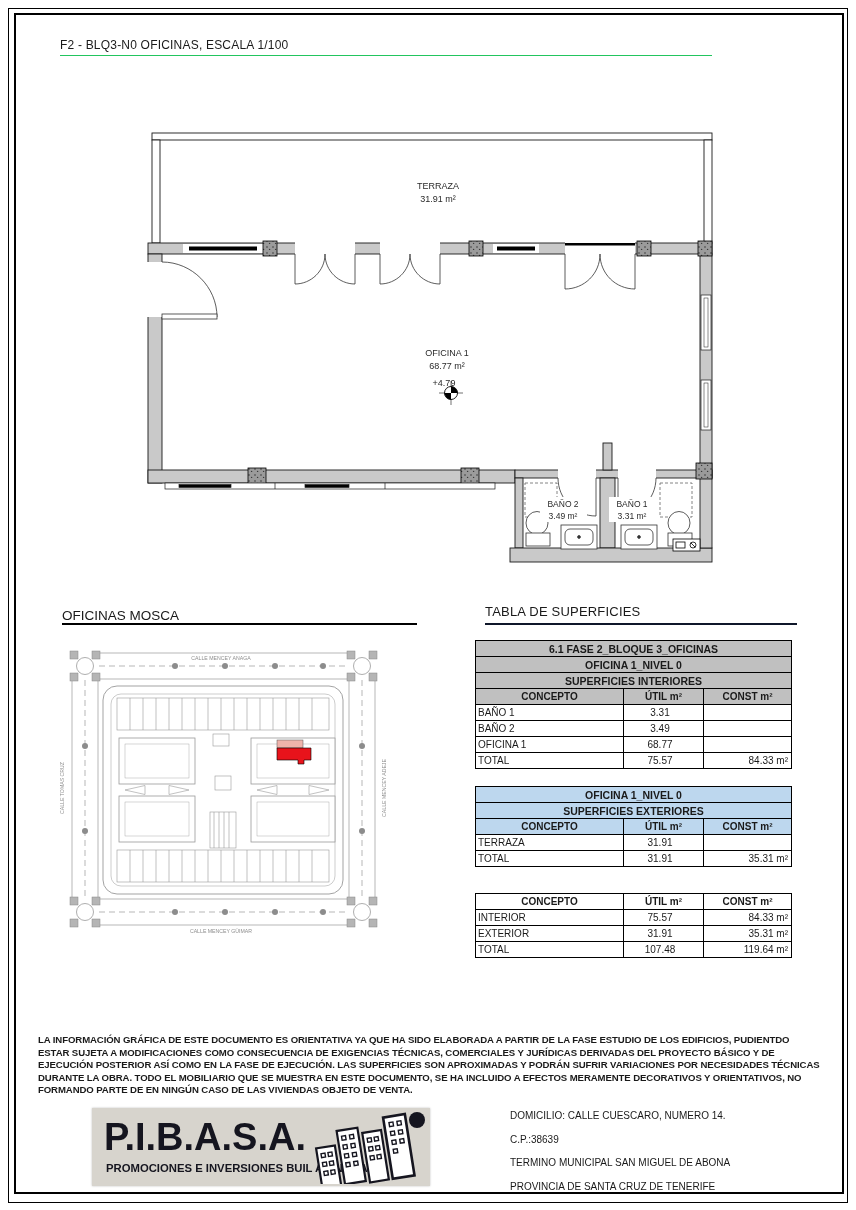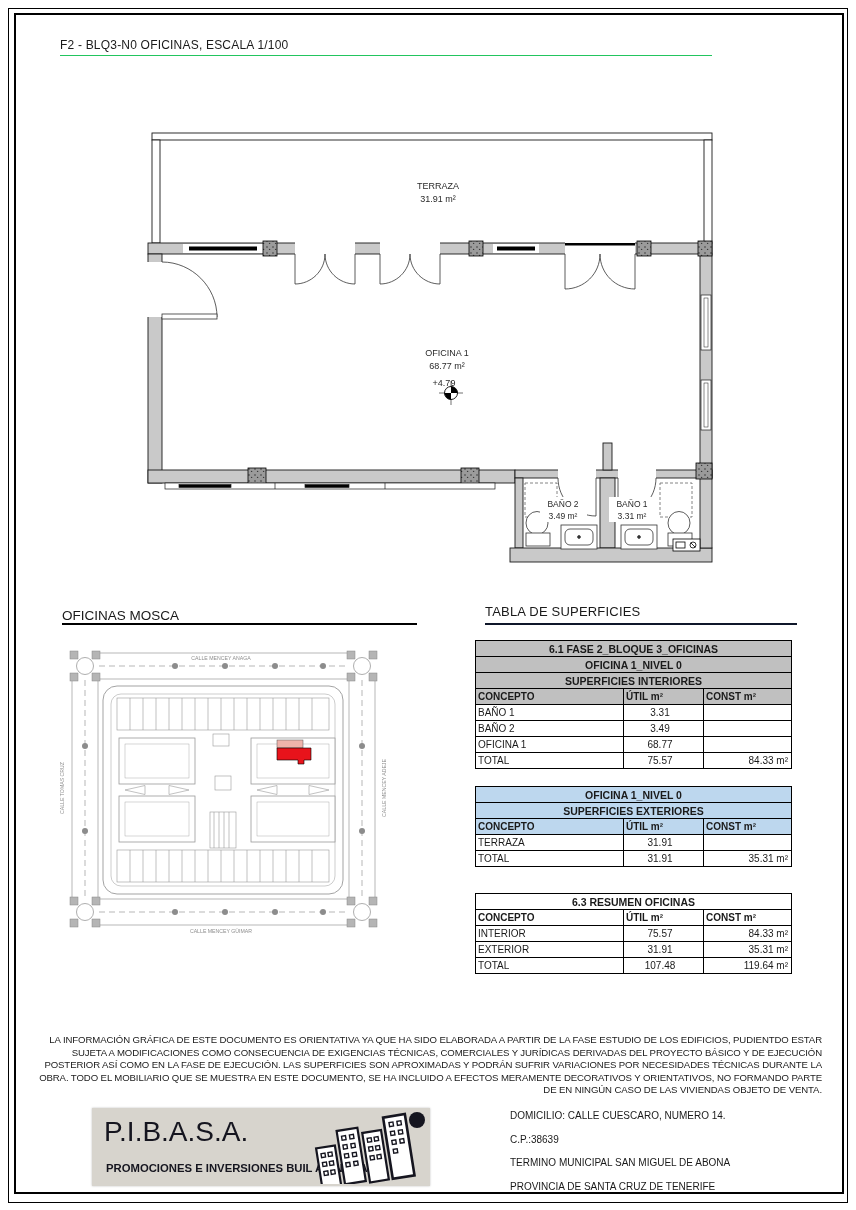--- a/index.html
+++ b/index.html
@@ -13,32 +13,32 @@
   #mosca-heading{position:absolute;left:62px;top:608px;width:355px;font-size:13.5px;
                  border-bottom:2px solid #000;padding-bottom:0;}
   #mosca-wrap{position:absolute;left:55px;top:636px;width:365px;height:305px;}
   #tabla-heading{position:absolute;left:477px;top:604px;width:312px;font-size:13px;
                  border-bottom:2px solid #0f172a;padding-bottom:4px;letter-spacing:.2px;margin-left:8px;}
   .sup-table{position:absolute;left:475px;border-collapse:collapse;table-layout:fixed;
              width:316px;font-size:10px;}
   .sup-table td{border:1px solid #000;height:15px;padding:0 2px;overflow:hidden;white-space:nowrap;}
   .sup-table col.c1{width:148px}.sup-table col.c2{width:80px}.sup-table col.c3{width:88px}
   .sup-table tr.title td{font-weight:bold;text-align:center;font-size:10.5px;margin-top:30px;}
-  .sup-table tr.colhead td{font-weight:bold;text-align:left;}
+  .sup-table tr.colhead td{font-weight:bold;text-align:center;}
   .sup-table td.util{text-align:center;padding-right:9px;}
   .sup-table td.cons{text-align:right;padding-right:3px;}
   #t-int{top:640px}#t-ext{top:786px}#t-res{top:893px}
   #t-int tr.title td,#t-int tr.colhead td{background:#c0c0c0;}
   #t-ext tr.title td,#t-ext tr.colhead td{background:#bdd7ee;}
   #t-res tr.title td,#t-res tr.colhead td{background:#ffffff;}
   #disclaimer{position:absolute;left:38px;top:1034px;width:784px;font-size:9.6px;
-              line-height:12.6px;font-weight:normal;letter-spacing:-0.1px;text-align:right;}
+              line-height:12.6px;font-weight:bold;letter-spacing:-0.1px;text-align:left;}
   #logo{position:absolute;left:92px;top:1108px;width:338px;height:78px;background:#d7d4cd;
         box-shadow:0 0 2px rgba(0,0,0,.25);}
-  #logo-main{position:absolute;left:12px;top:8px;font-size:28px;font-weight:normal;
+  #logo-main{position:absolute;left:12px;top:8px;font-size:38px;font-weight:bold;
              color:#15151f;letter-spacing:0px;}
   #logo-sub{position:absolute;left:14px;top:54px;font-size:11.3px;font-weight:bold;color:#15151f;}
   #logo-art{position:absolute;right:4px;top:2px;}
   #address{position:absolute;left:510px;top:1110px;font-size:10px;}
   #address p{margin:0 0 12.5px 0;}
   svg text{font-family:"Liberation Sans",sans-serif;}
 </style>
 </head>
 <body>
 
@@ -344,23 +344,20 @@
   </tbody>
     </table>
 
   <table id="t-res" class="sup-table">
     <colgroup>
         <col class="c1">
         <col class="c2">
         <col class="c3">
       </colgroup>
     <tbody>
-        <tr class="title">
-          <td colspan="3">6.3 RESUMEN OFICINAS</td>
-        </tr>
     <tr class="colhead">
       <td>CONCEPTO</td>
       <td>ÚTIL m²</td>
       <td>CONST m²</td>
     </tr>
     <tr>
       <td>INTERIOR</td>
       <td class="util">75.57</td>
       <td class="cons">84.33 m²</td>
     </tr>

